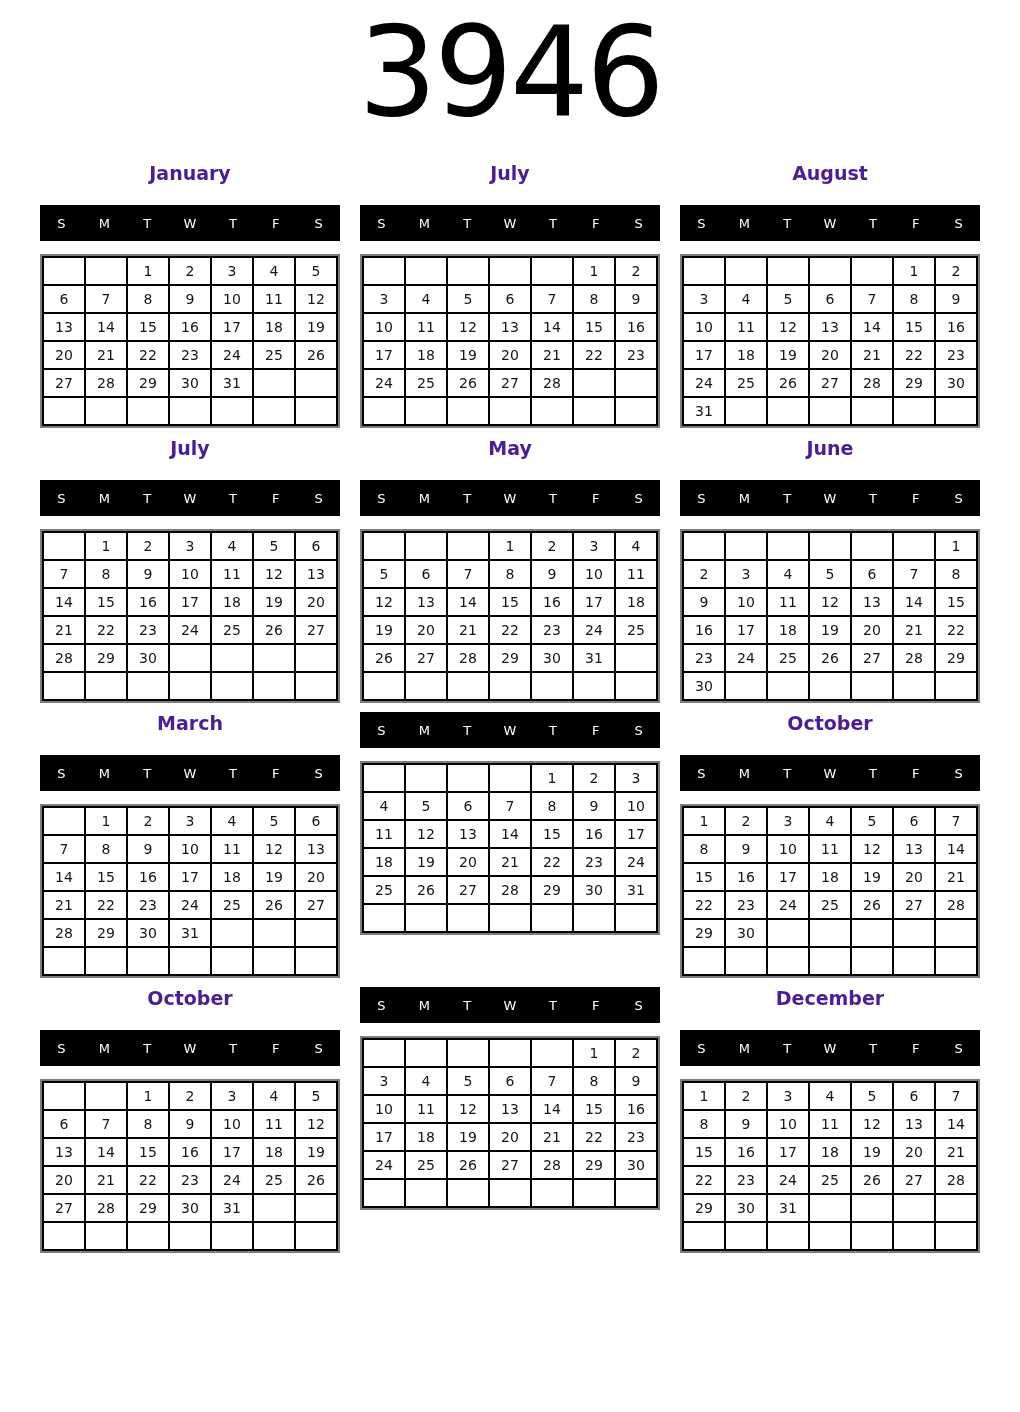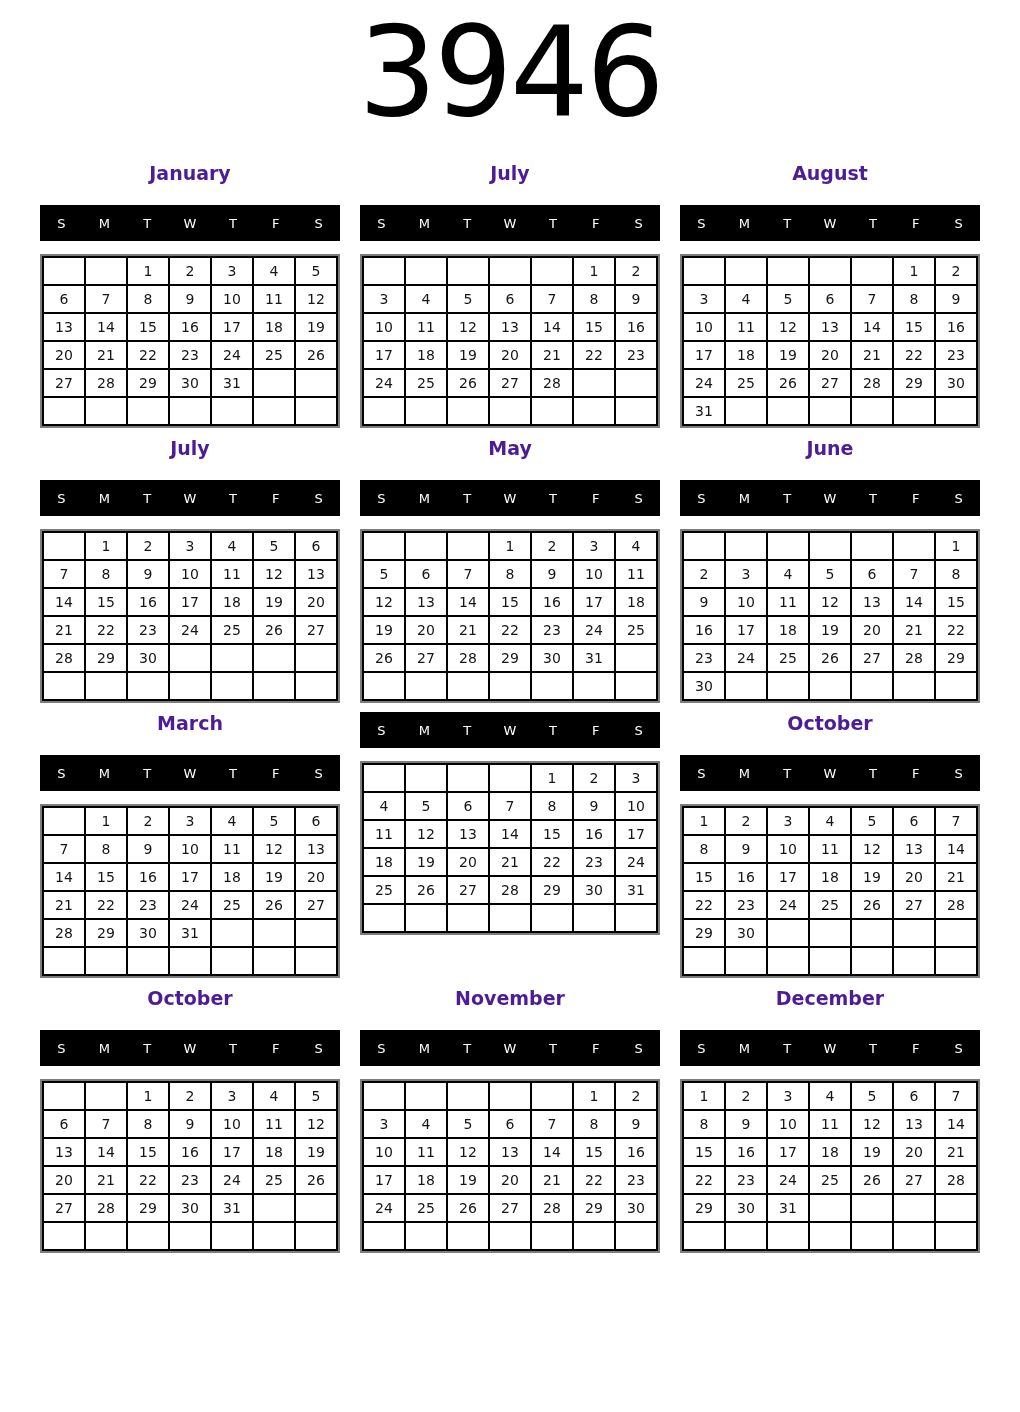--- a/index.html
+++ b/index.html
@@ -797,21 +797,20 @@
               <td></td>
               <td></td>
               <td></td>
             </tr>
           </tbody>
         </table>
     </div>
   </div>
 
   <div class="month">
-    <div class="month-name">November</div>
     <div class="dow">
         <span>S</span>
         <span>M</span>
         <span>T</span>
         <span>W</span>
         <span>T</span>
         <span>F</span>
         <span>S</span>
       </div>
     <div class="grid-wrap">

